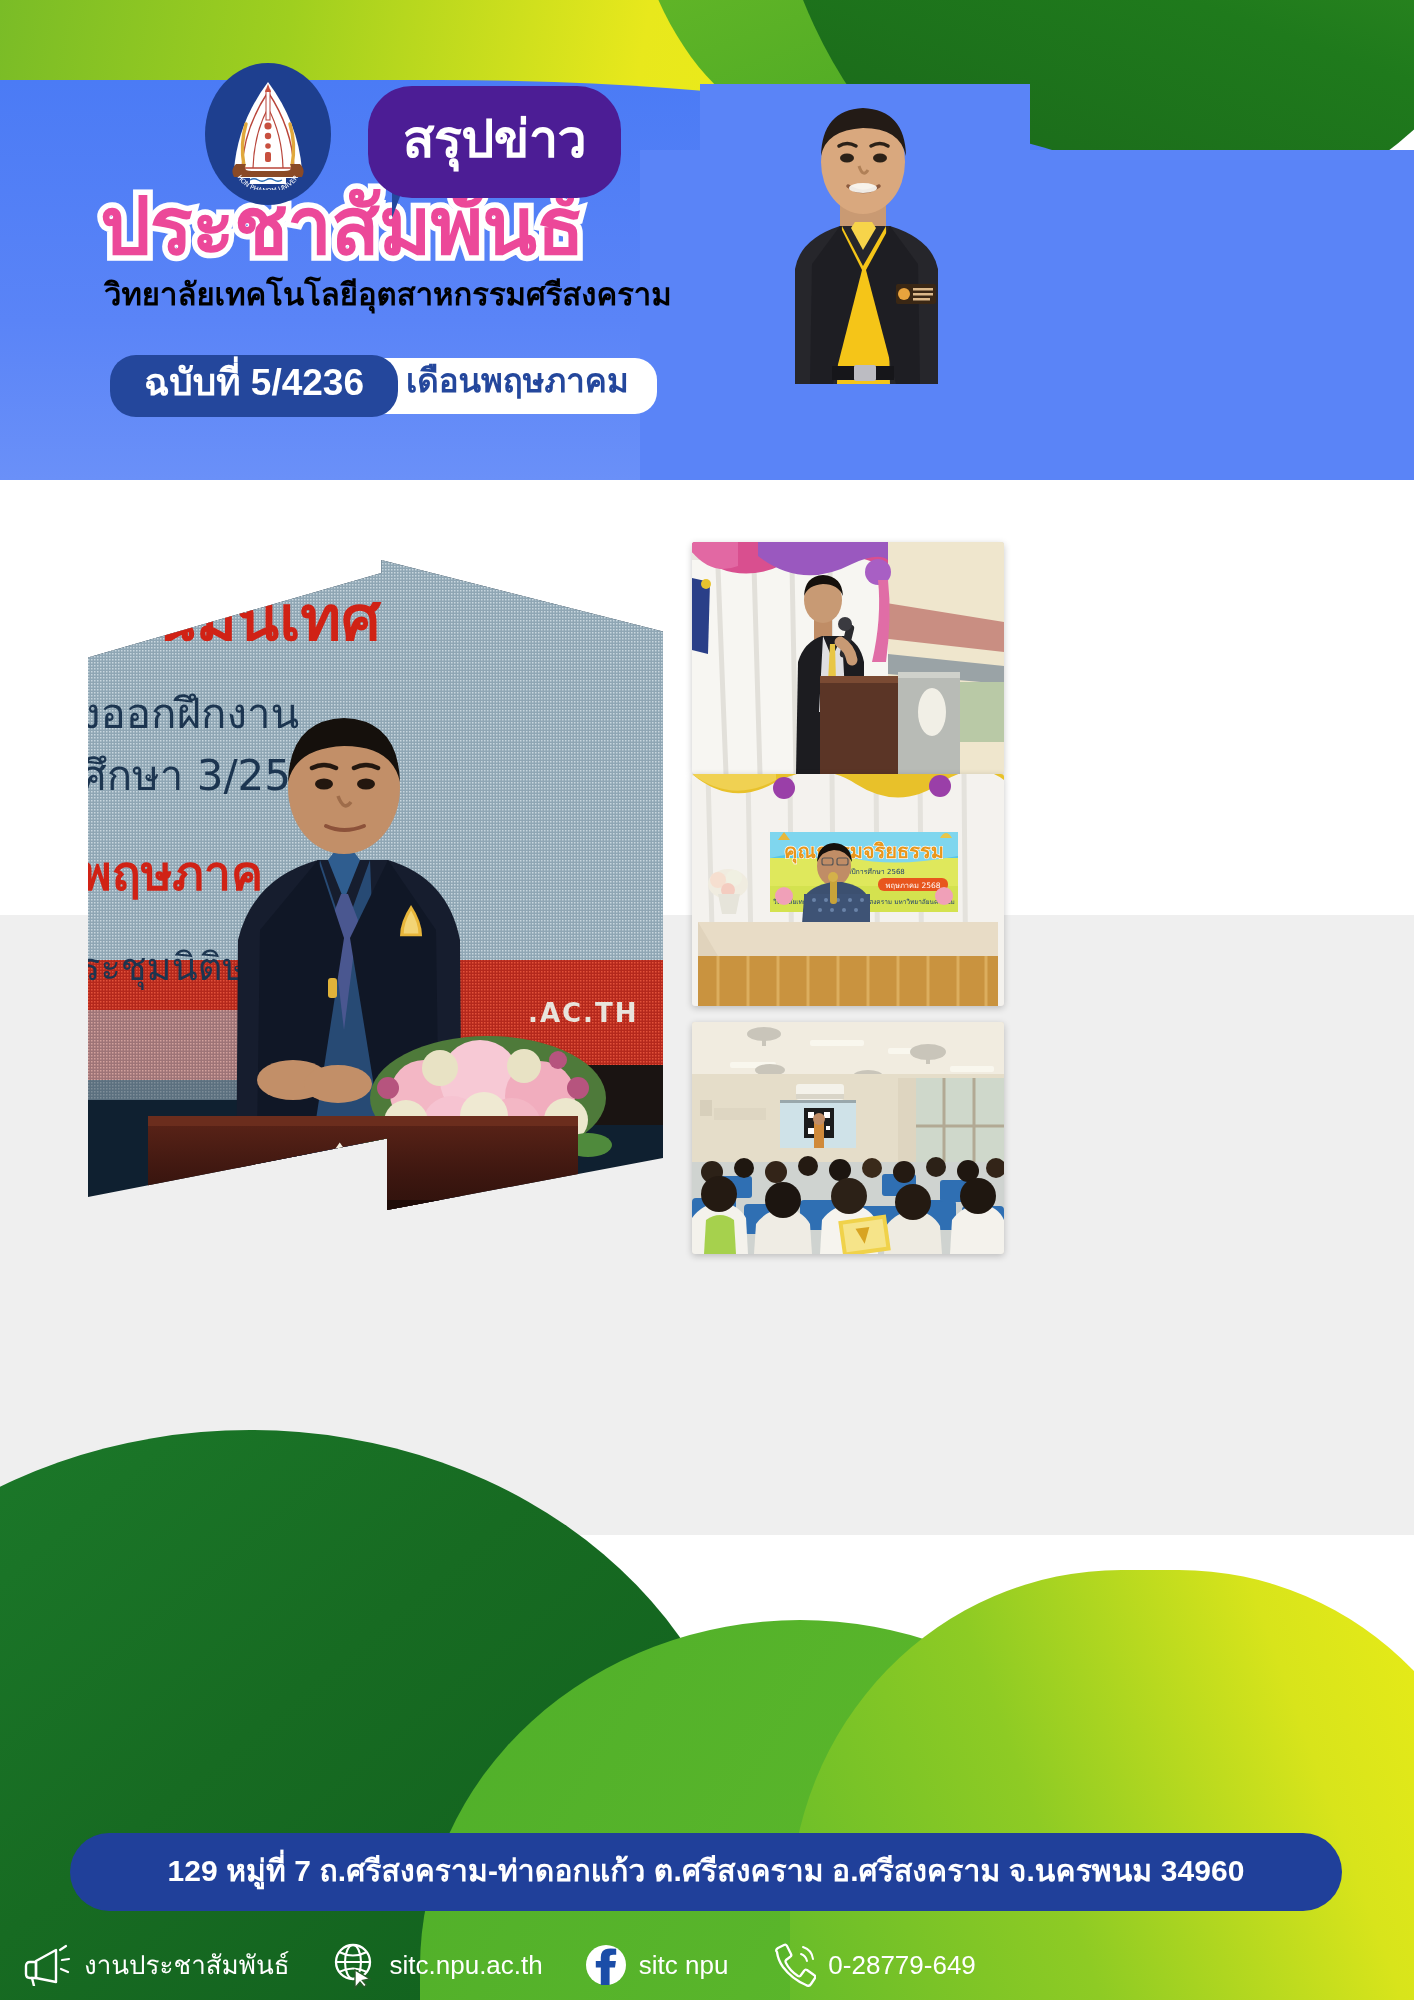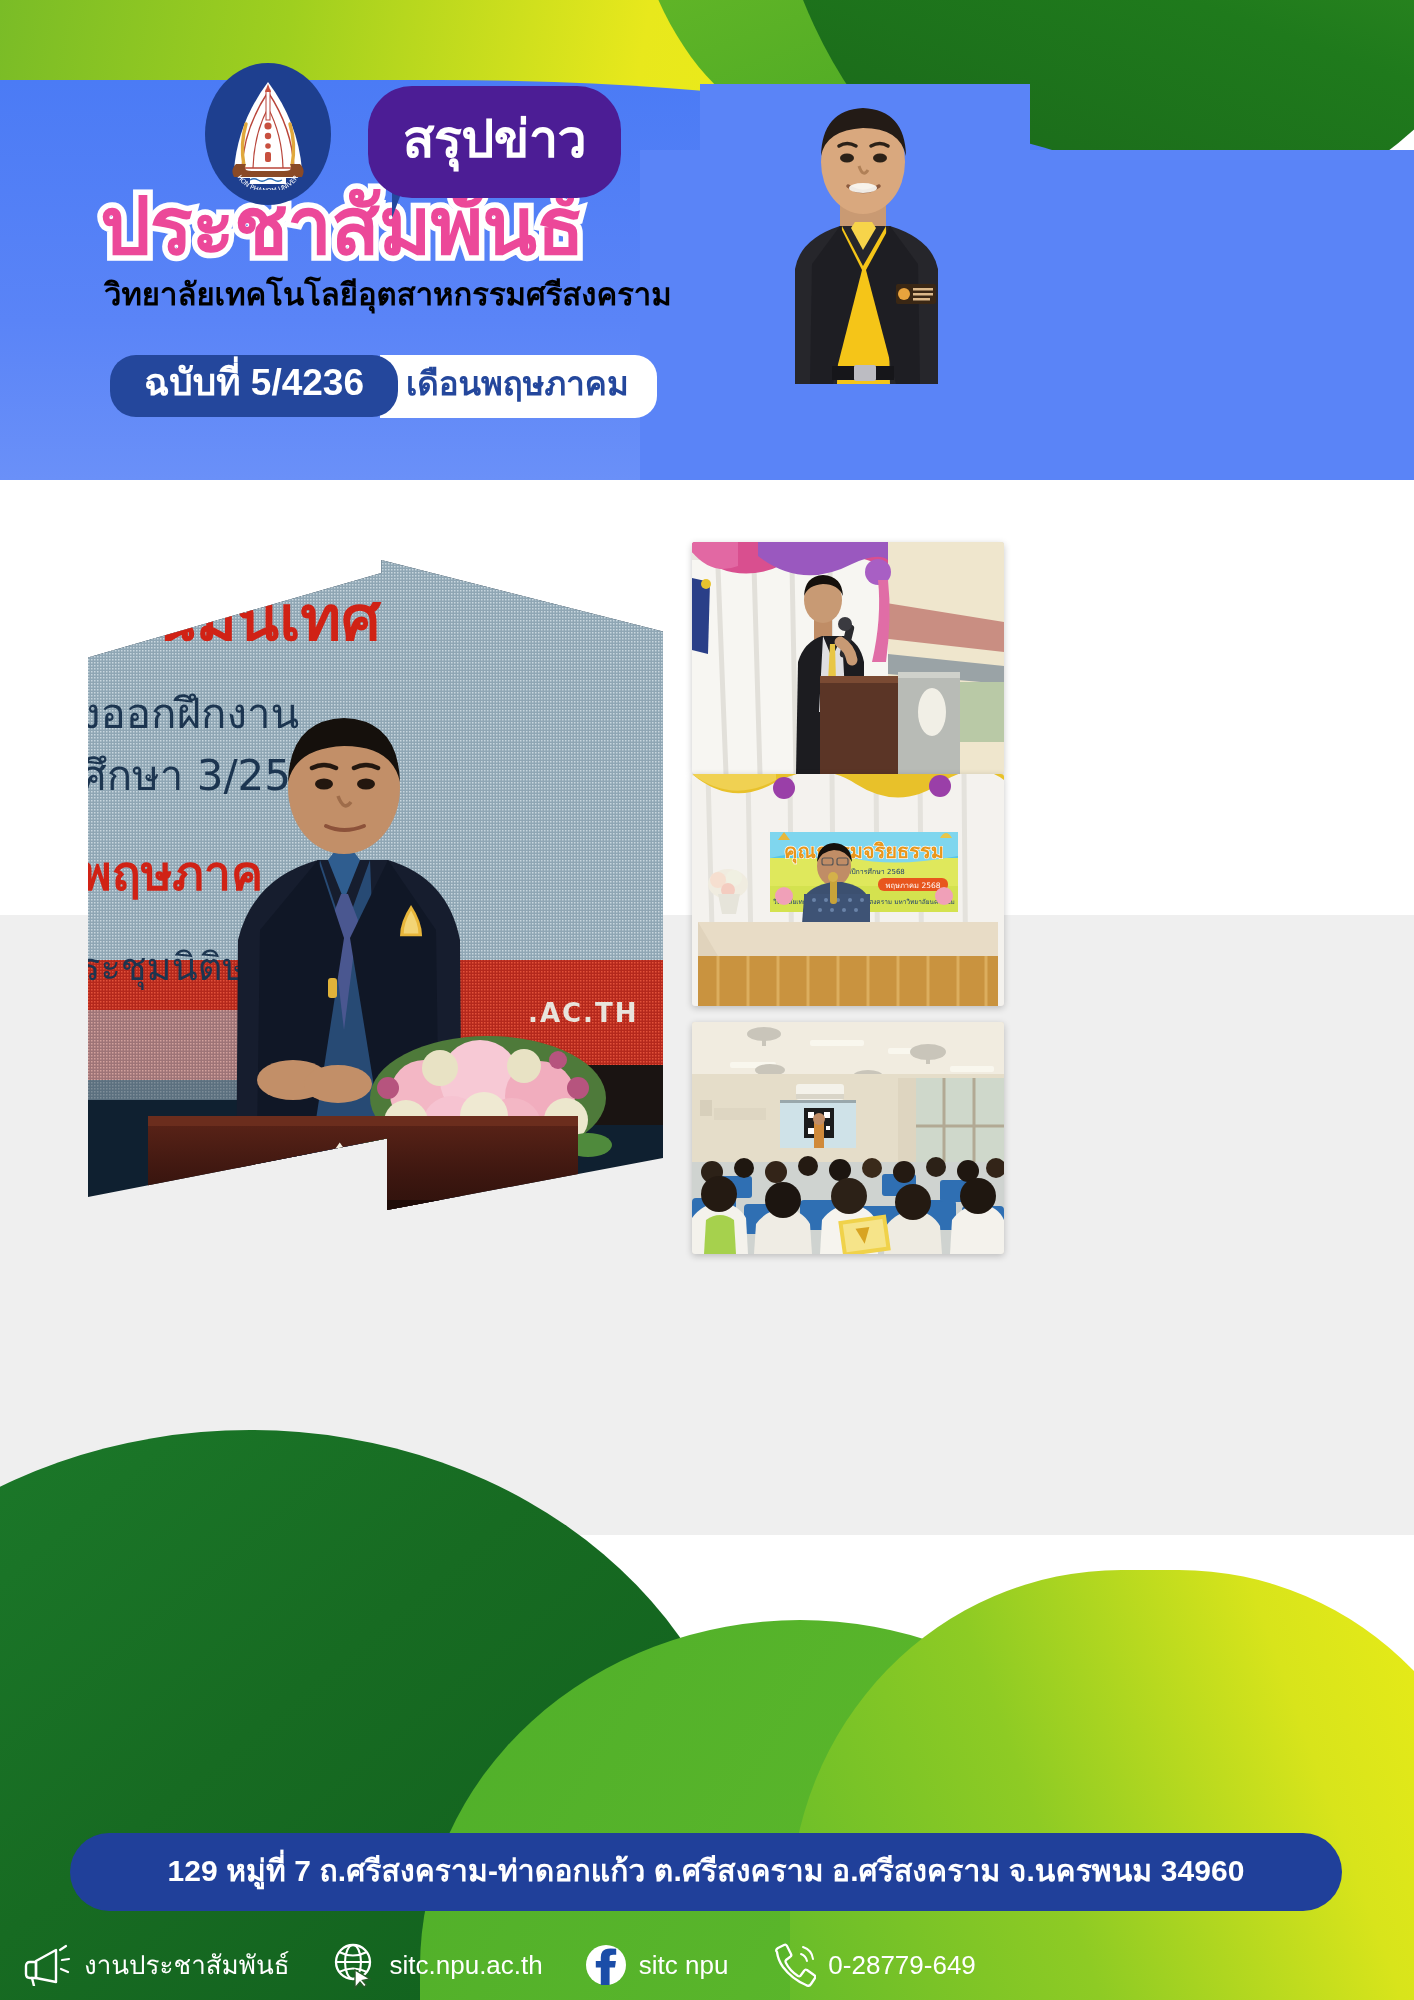--- a/index.html
+++ b/index.html
@@ -166,21 +166,21 @@
     font-weight: 700;
     padding: 9px 34px 14px 34px;
     border-radius: 26px;
     line-height: 1.05;
   }
   .issue-month {
     background: #ffffff;
     color: #24479c;
     font-size: 33px;
     font-weight: 700;
-    padding: 12px 28px 16px 26px;
+    padding: 6px 28px 16px 26px;
     border-radius: 0 22px 22px 0;
     margin-left: -18px;
     line-height: 1.05;
     position: relative;
     z-index: -1;
   }
 
   
   .header-portrait {
     position: absolute;

